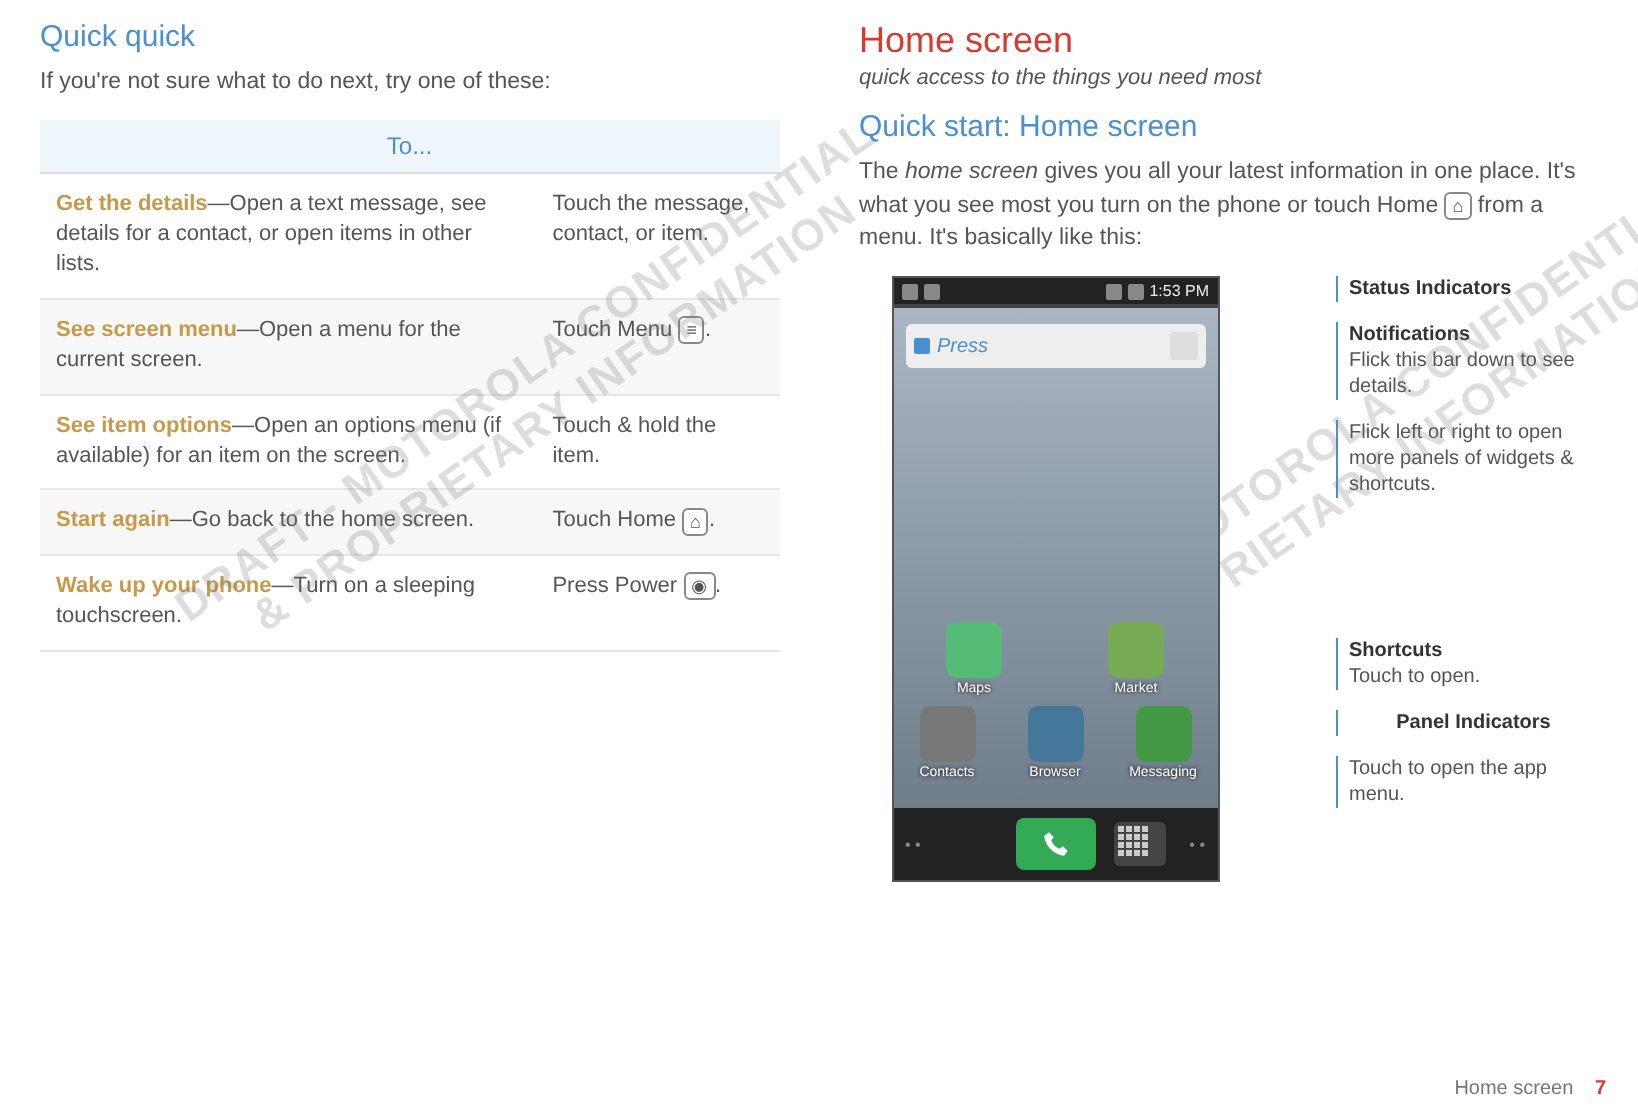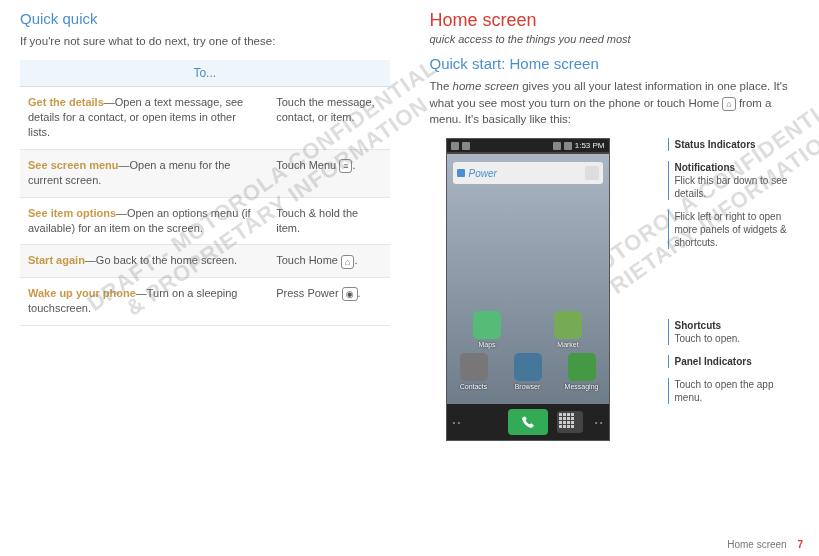--- a/index.html
+++ b/index.html
@@ -111,21 +111,21 @@
           <div class="right">
               <span class="si"></span>
               <span class="si"></span>
               <span>1:53 PM</span>
             </div>
         </div>
         <div class="notif"></div>
         <div class="wall">
           <div class="searchbar">
             <span class="si" style="background:#4a8fcf;"></span>
-            <span class="g" style="margin-left:4px;">Power</span>
+            <span class="g" style="margin-left:4px;">Press</span>
             <span class="mic"></span>
           </div>
           <div class="iconrow row1">
             <div class="appicon">
                 <div class="bx" style="background:#5b7;"></div>
                 <div class="lbl">Maps</div>
               </div>
             <div class="appicon">
                 <div class="bx" style="background:#7a5;"></div>
                 <div class="lbl">Market</div>
@@ -183,21 +183,21 @@
           <div class="title">Notifications</div>
           <div>Flick this bar down to see details.</div>
         </div>
         <div class="lead" style="margin-top:10px;">
           <div>Flick left or right to open more panels of widgets &amp; shortcuts.</div>
         </div>
         <div class="lead" style="margin-top:70px;">
           <div class="title">Shortcuts</div>
           <div>Touch to open.</div>
         </div>
-        <div class="lead" style="margin-top:6px;">
+        <div class="lead" style="margin-top:6px;text-align:center;">
           <div class="title">Panel Indicators</div>
         </div>
         <div class="lead" style="margin-top:6px;">
           <div>Touch to open the app menu.</div>
         </div>
       </div>
     </div>
   </div>
 </div>
 

